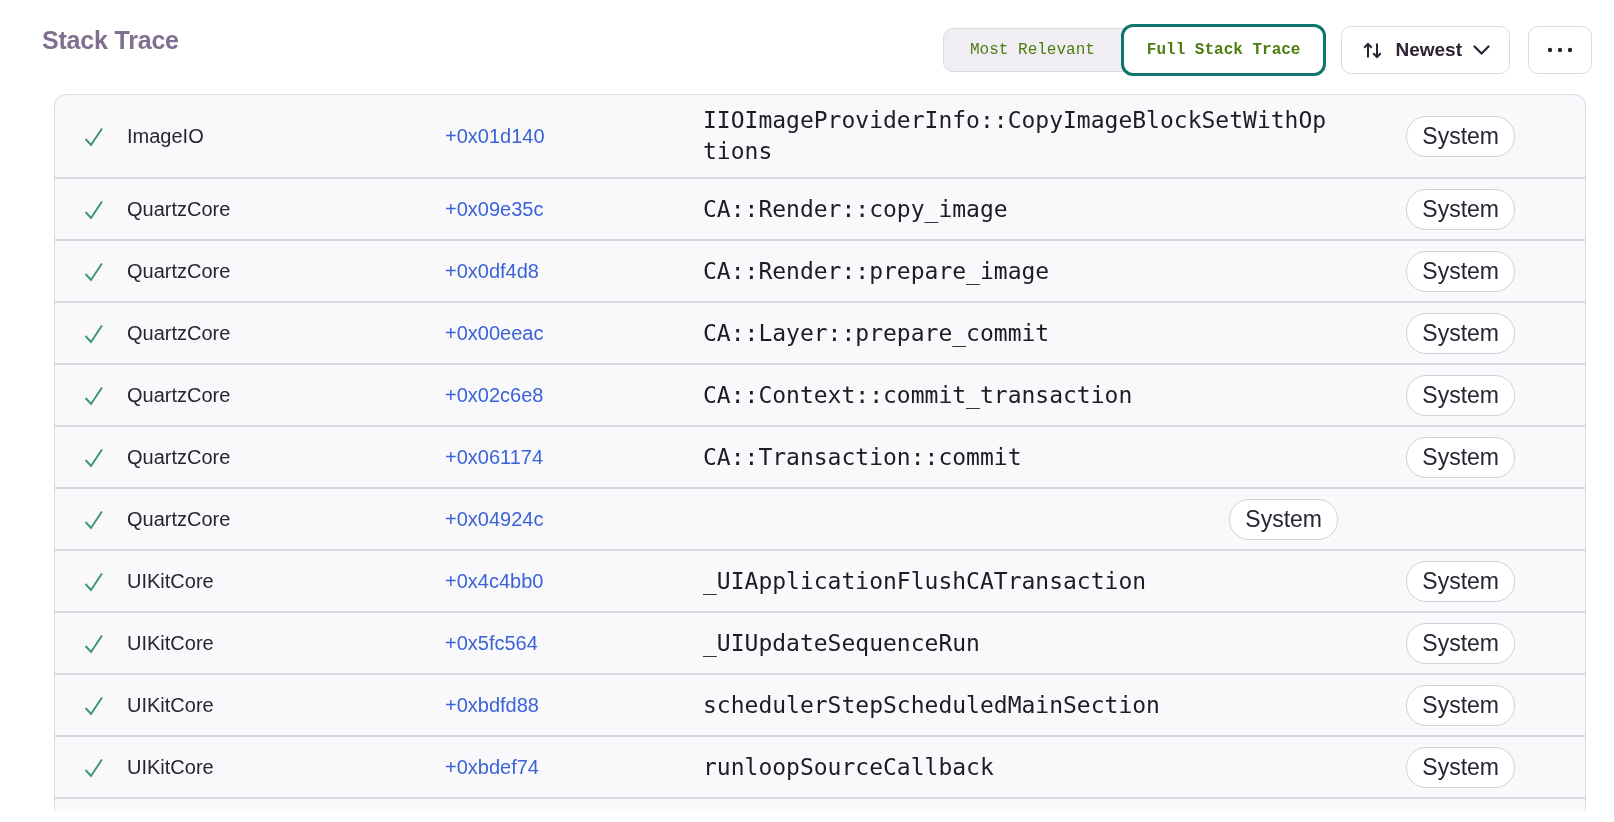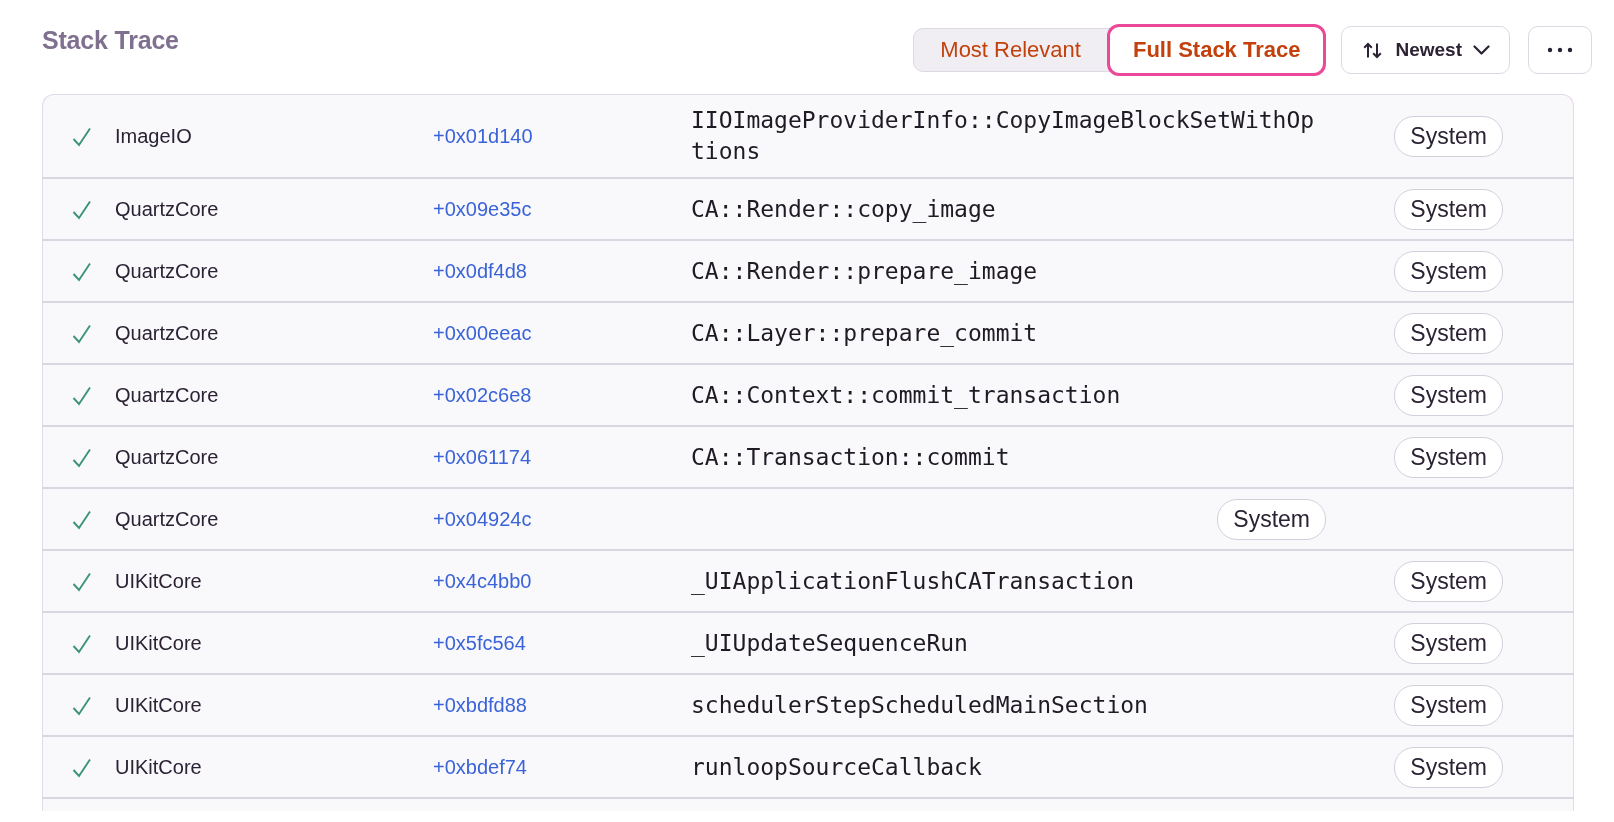--- a/index.html
+++ b/index.html
@@ -23,45 +23,46 @@
   }
   .controls { display: flex; align-items: center; gap: 18px; }
 
   .segmented {
     display: flex; align-items: center;
     height: 44px; background: #f0eef3;
     border: 1px solid #dcd9e3; border-radius: 10px;
   }
   .segment {
     display: flex; align-items: center; height: 44px;
-    padding: 0 26px; font-size: 22px; color: #c2410c; cursor: pointer;
+    padding: 0 26px; font-size: 16px; color: #4d7c0f; cursor: pointer;
     white-space: nowrap;
+    font-family: Liberation Mono, monospace;
   }
   .segment.active {
     height: 52px; background: #ffffff;
-    border: 3px solid #ec4899; border-radius: 12px;
+    border: 3px solid #0f766e; border-radius: 12px;
     font-weight: bold; margin: -4px -4px -4px 0; padding: 0 23px;
   }
 
   .btn {
     display: flex; align-items: center; gap: 11px;
     height: 48px; padding: 0 19px;
     background: #ffffff; border: 1px solid #dcd9e3; border-radius: 10px;
     font-size: 19px; font-weight: bold; color: #2b2233; cursor: pointer;
     white-space: nowrap;
   }
   .icon-btn { justify-content: center; width: 64px; padding: 0; }
   .icon { display: inline-flex; align-items: center; justify-content: center; }
 
   
   .table {
     margin-top: 20px; width: 1532px;
     border: 1px solid #e0dce6; border-bottom: none;
     border-radius: 12px 12px 0 0;
-    overflow: hidden; background: #f0abfc;
+    overflow: hidden; background: #f0abfc; margin-left: 12px;
   }
   .row {
     display: grid;
     grid-template-columns: 46px 318px 258px minmax(0, 635px) 1fr;
     align-items: center;
     min-height: 62px;
     padding: 8px 70px 8px 26px;
     border-bottom: 2px solid #d9d6e0;
     background: #f9f9fb;
     cursor: pointer;

